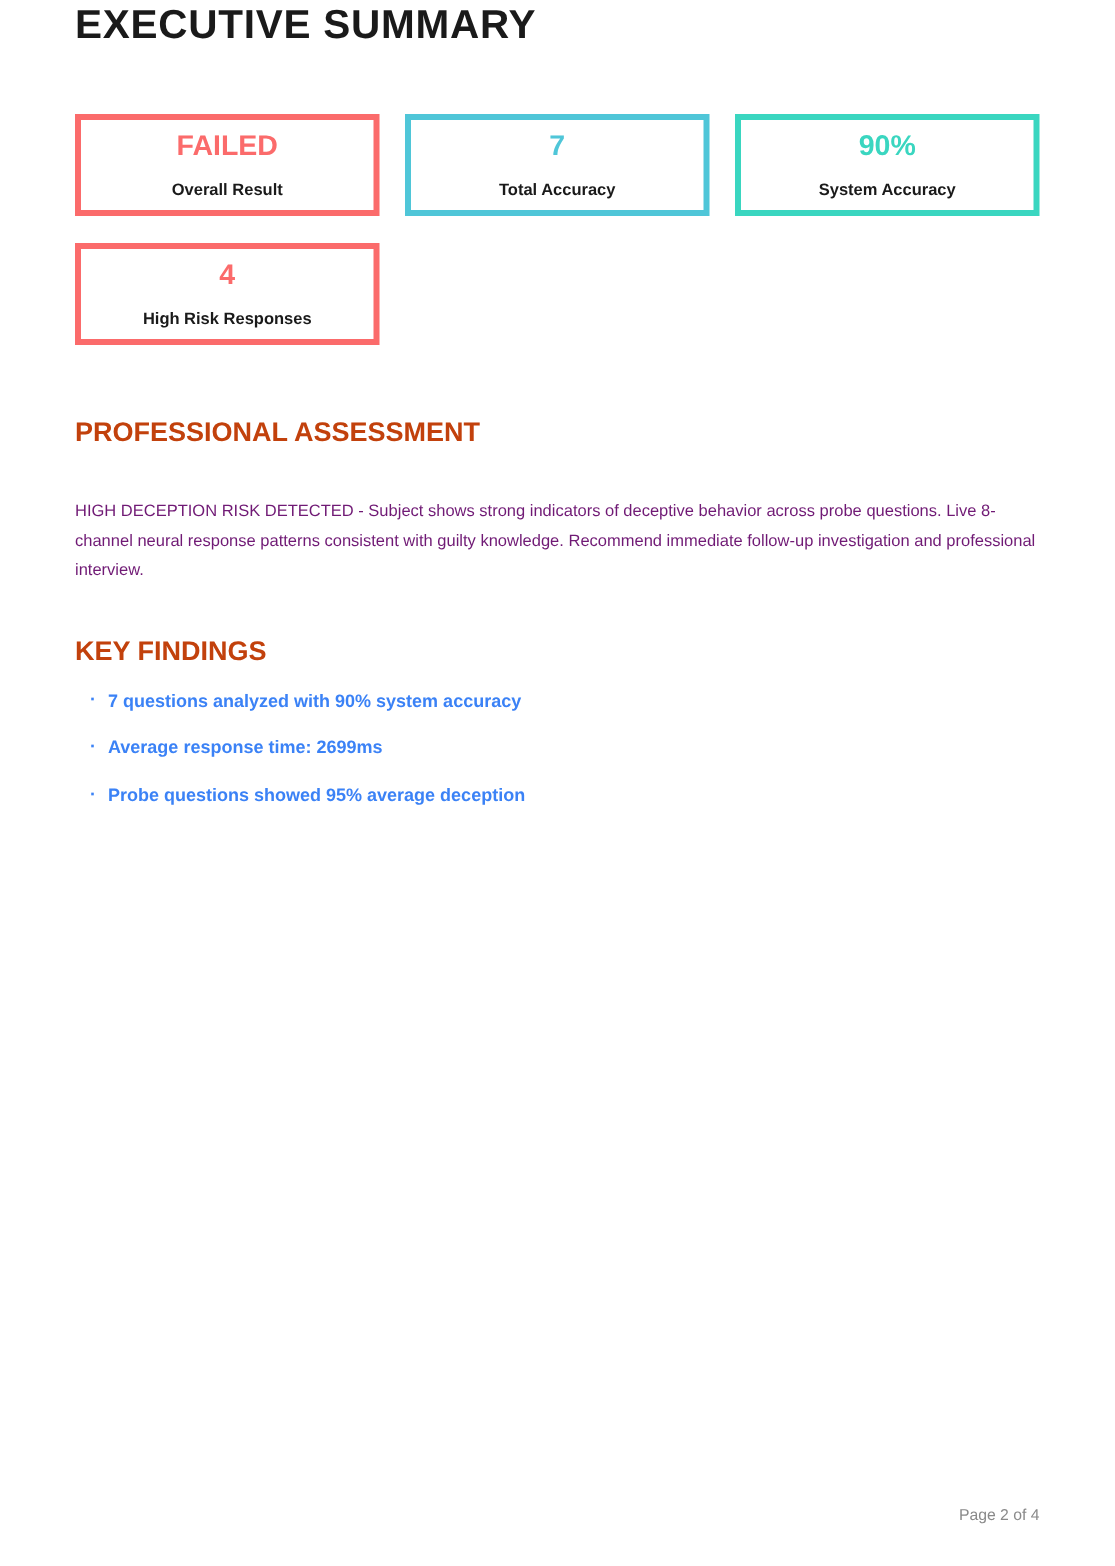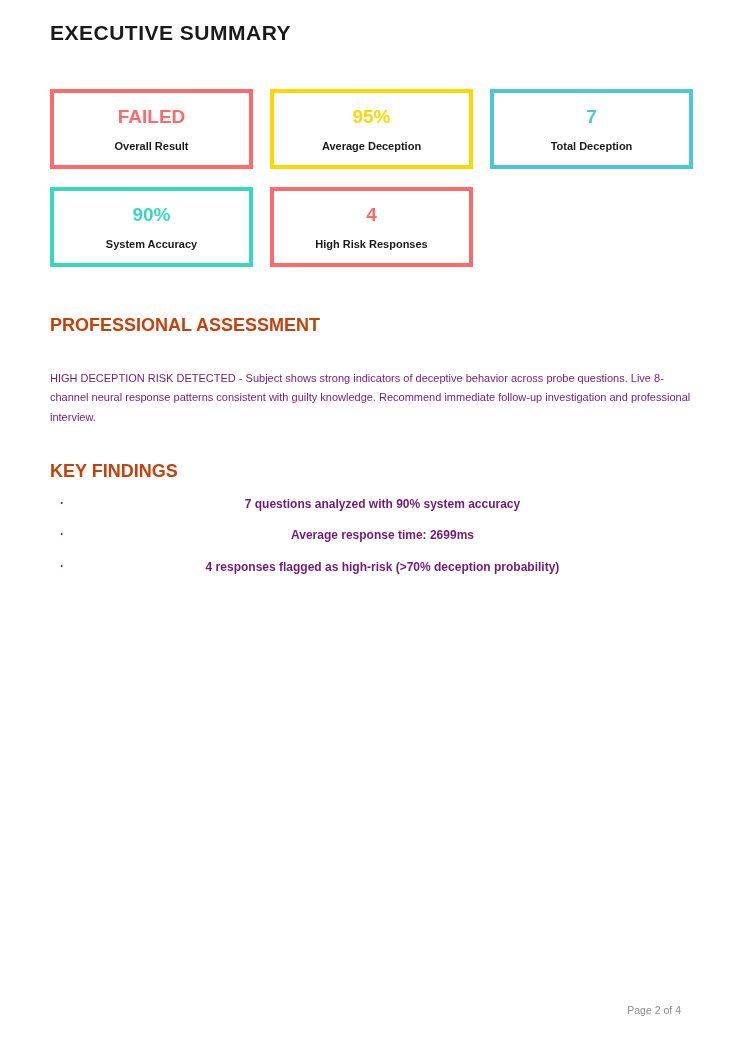--- a/index.html
+++ b/index.html
@@ -16,39 +16,38 @@
     overflow: hidden;
   }
   .page {
     position: relative;
     width: 743px;
     height: 1044px;
     box-sizing: border-box;
     padding: 0 50px;
   }
   .doc-title {
-    font-size: 21px;
+    font-size: 27px;
     font-weight: bold;
     letter-spacing: 0.5px;
     color: #1a1a1a;
     margin: 0;
-    padding-top: 20px;
     line-height: 1.2;
   }
   .cards-grid {
     margin-top: 44px;
     display: grid;
     grid-template-columns: repeat(3, 1fr);
     gap: 18px 17px;
   }
   .stat-card {
     border-width: 4px;
     border-style: solid;
     background: #ffffff;
-    height: 80px;
+    height: 68px;
     box-sizing: border-box;
     display: flex;
     flex-direction: column;
     align-items: center;
     justify-content: center;
   }
   .stat-value {
     font-size: 19px;
     font-weight: bold;
     line-height: 1.1;
@@ -79,64 +78,59 @@
     margin-top: 34px;
   }
   .findings-list {
     margin: 14px 0 0 0;
     padding: 0;
     list-style: none;
   }
   .findings-list li {
     font-size: 12px;
     font-weight: bold;
-    color: #701a75;
+    color: #3b82f6;
     padding-left: 22px;
     position: relative;
     line-height: 1.4;
     margin-bottom: 14.5px;
-    text-align: center;
   }
   .findings-list li::before {
     content: "·";
     position: absolute;
     left: 10px;
     top: -1px;
     font-weight: bold;
   }
   .page-footer {
     position: absolute;
-    right: 62px;
+    right: 50px;
     bottom: 28px;
     font-size: 10.5px;
     color: #8a8a8a;
   }
 </style>
 </head>
 <body>
 
 <div class="page">
 
   <h1 class="doc-title">EXECUTIVE SUMMARY</h1>
 
   <div class="cards-grid">
 
     <div class="stat-card" id="card-0" style="border-color: rgb(251, 107, 107);">
       <div class="stat-value" id="val-0" style="color: rgb(251, 107, 107);">FAILED</div>
       <div class="stat-label">Overall Result</div>
     </div>
 
-    <div class="stat-card" id="card-1" style="border-color: rgb(250, 216, 0);">
-      <div class="stat-value" id="val-1" style="color: rgb(250, 216, 0);">95%</div>
-      <div class="stat-label">Average Deception</div>
-    </div>
 
     <div class="stat-card" id="card-2" style="border-color: rgb(79, 198, 216);">
       <div class="stat-value" id="val-2" style="color: rgb(79, 198, 216);">7</div>
-      <div class="stat-label">Total Deception</div>
+      <div class="stat-label">Total Accuracy</div>
     </div>
 
     <div class="stat-card" id="card-3" style="border-color: rgb(58, 214, 192);">
       <div class="stat-value" id="val-3" style="color: rgb(58, 214, 192);">90%</div>
       <div class="stat-label">System Accuracy</div>
     </div>
 
 
     <div class="stat-card" id="card-5" style="border-color: rgb(251, 107, 107);">
       <div class="stat-value" id="val-5" style="color: rgb(251, 107, 107);">4</div>
@@ -148,19 +142,19 @@
   <div class="assessment-section">
     <h2 class="section-heading">PROFESSIONAL ASSESSMENT</h2>
     <p class="assessment-body">HIGH DECEPTION RISK DETECTED - Subject shows strong indicators of deceptive behavior across probe questions. Live 8-channel neural response patterns consistent with guilty knowledge. Recommend immediate follow-up investigation and professional interview.</p>
   </div>
 
   <div class="findings-section">
     <h2 class="section-heading">KEY FINDINGS</h2>
     <ul class="findings-list">
       <li>7 questions analyzed with 90% system accuracy</li>
       <li>Average response time: 2699ms</li>
-      <li>4 responses flagged as high-risk (&gt;70% deception probability)</li>
+      <li>Probe questions showed 95% average deception</li>
     </ul>
   </div>
 
   <div class="page-footer">Page 2 of 4</div>
 
 </div>
 
 </body></html>

